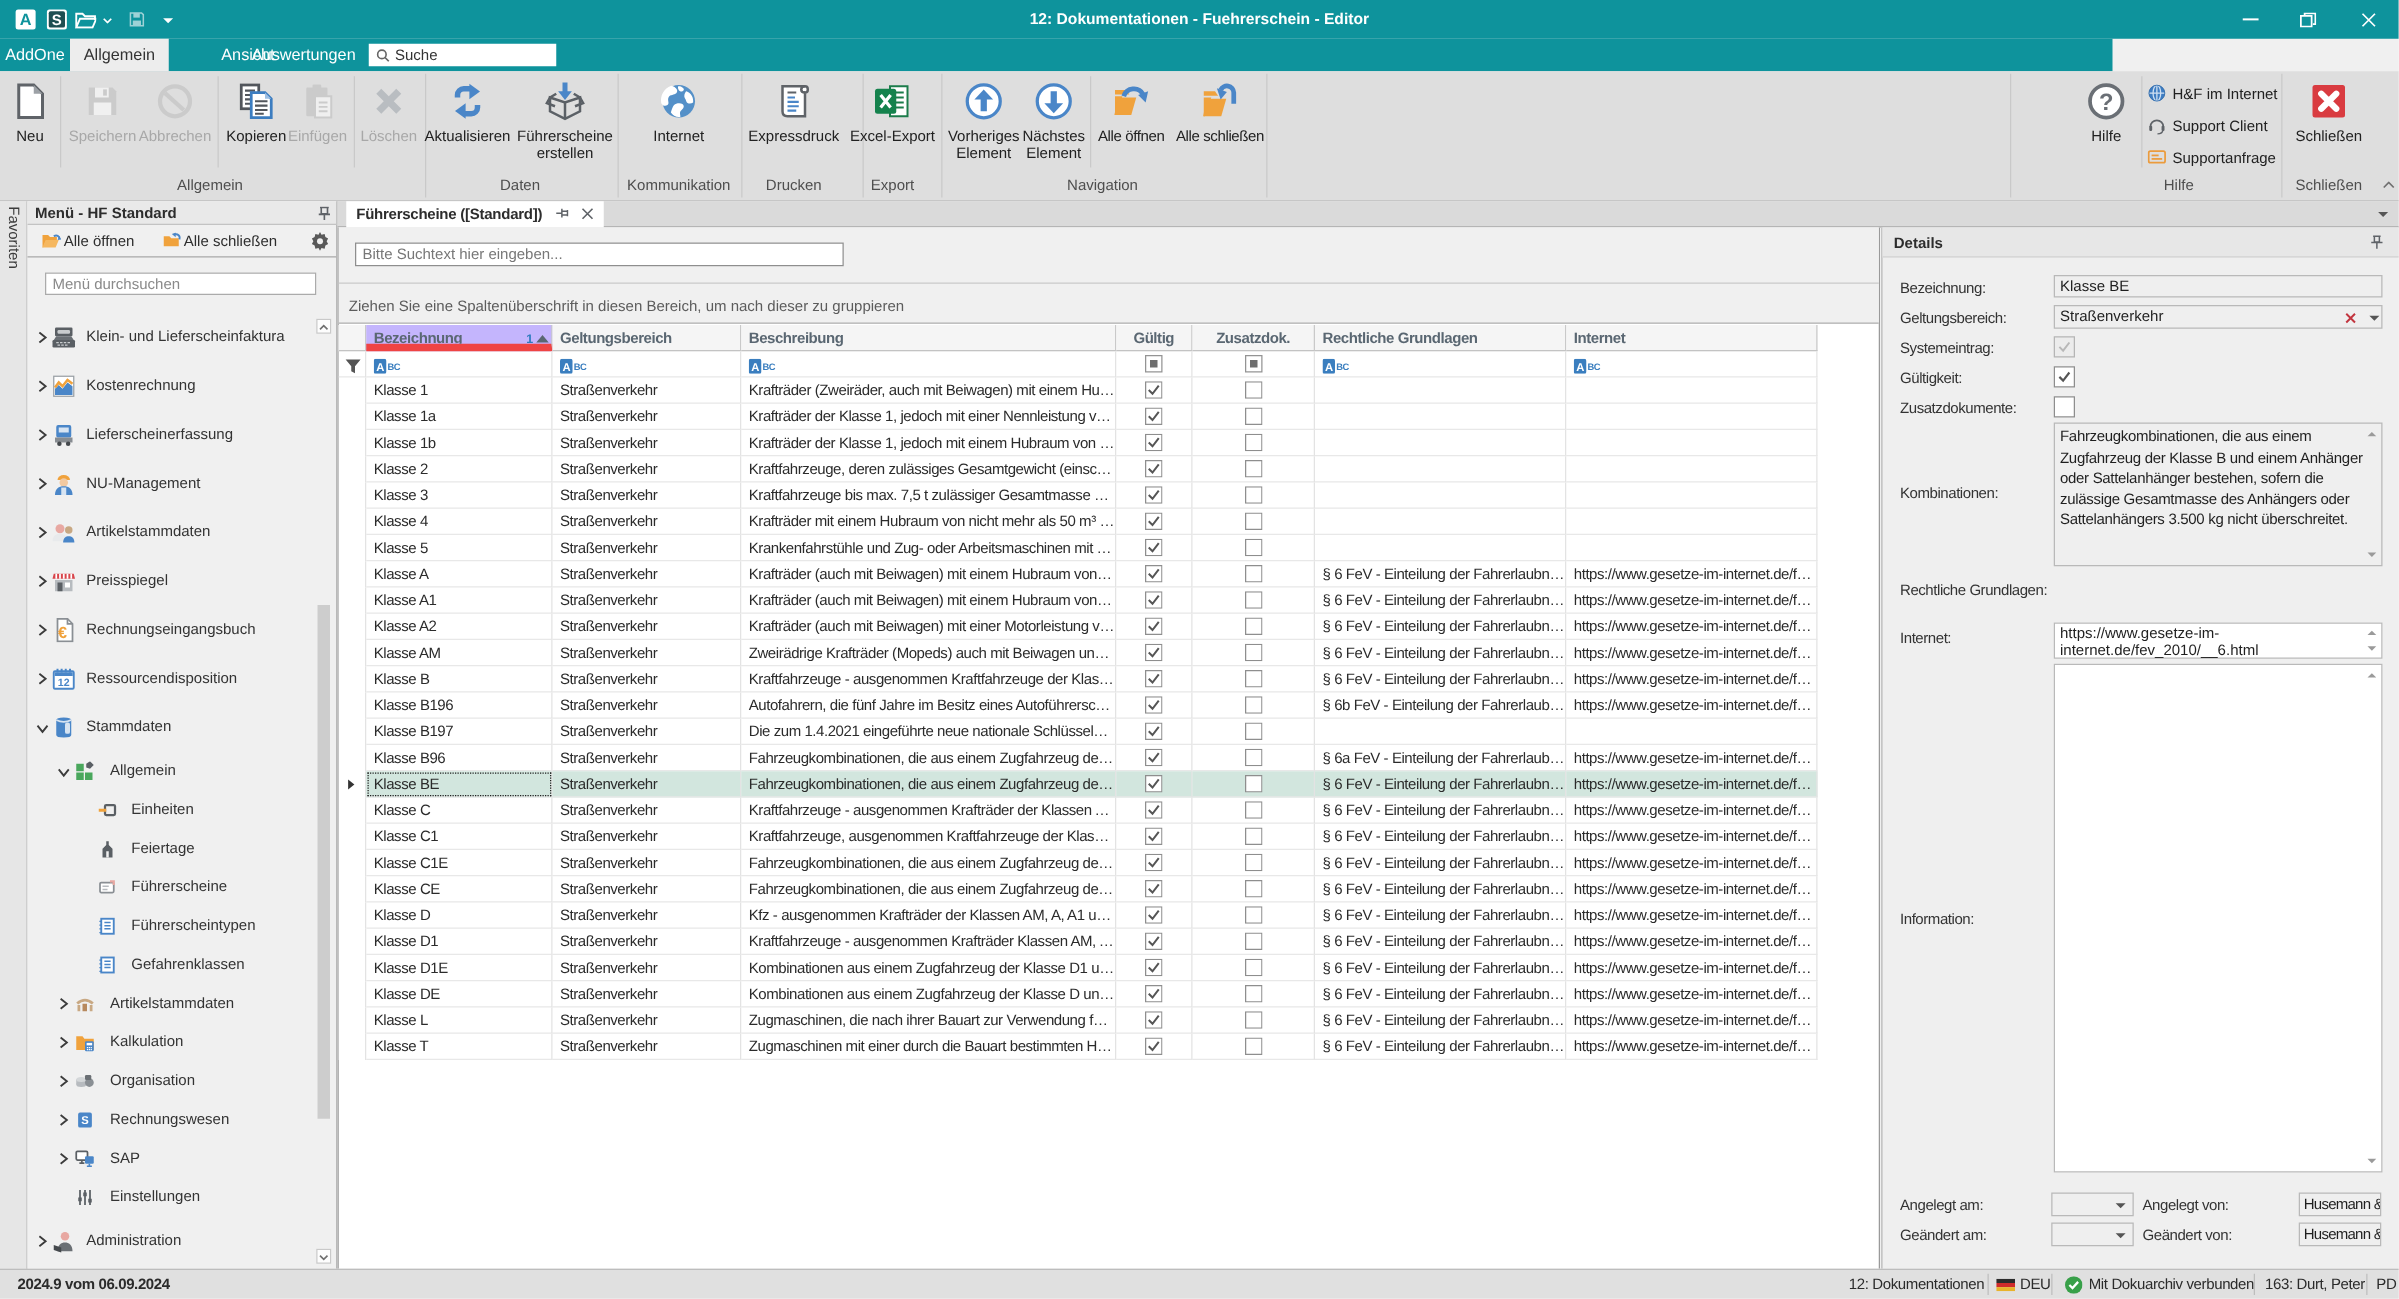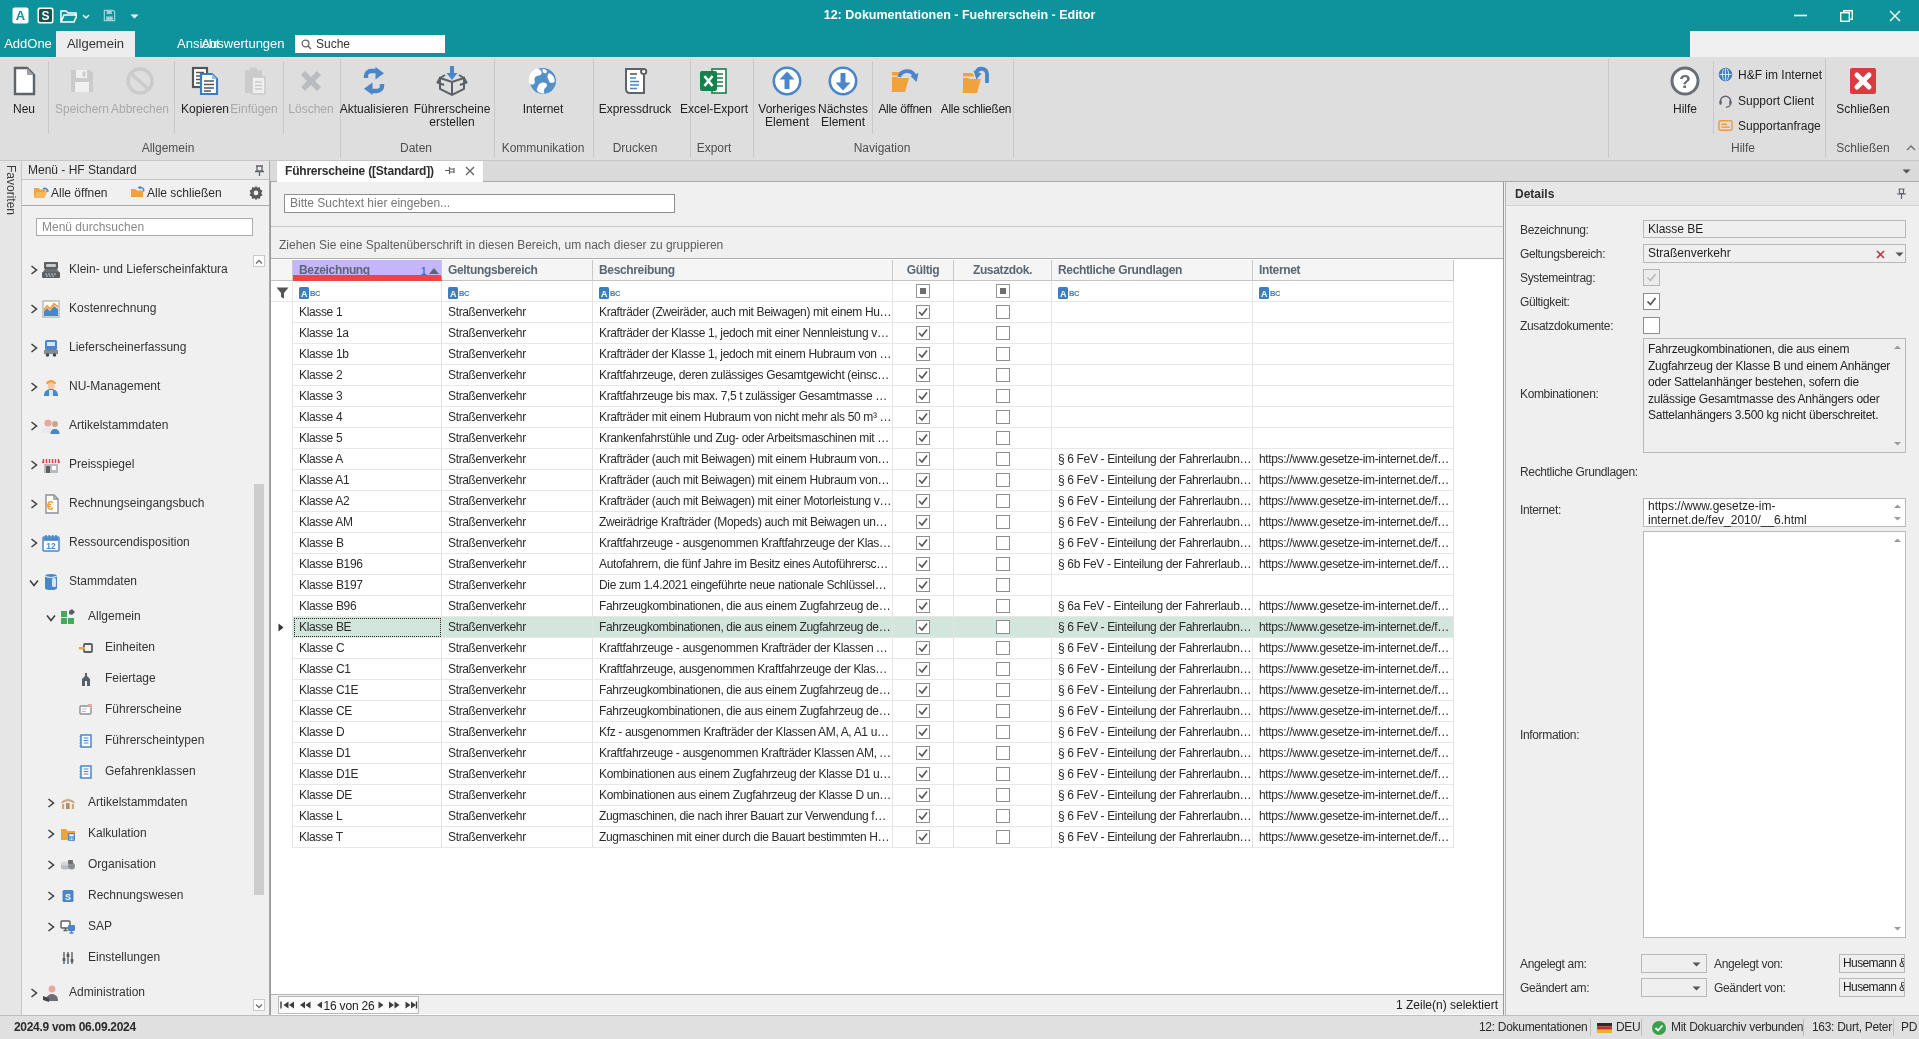--- a/index.html
+++ b/index.html
@@ -22,21 +22,21 @@
 .rbtn .cap { margin-top:3px; line-height:13px; }
 .rbtn.dis { color:#a8a8a8; }
 .rbtn svg { display:inline-block; }
 .smlbtn { position:absolute; font-size:12px; color:#212121; white-space:nowrap; }
 .smlbtn svg { vertical-align:-3px; margin-right:5px; }
 
 #favstrip { left:0; top:161px; width:22px; height:855px; background:#e6e6e6; border-right:1px solid #c6c6c6; }
 #favtext { left:4px; top:4px; color:#3c3c3c; font-size:12px; writing-mode:vertical-rl; }
 
 #menupanel { left:22px; top:161px; width:248px; height:854px; background:#f0f0f0; border-right:1px solid #a7a7a7; }
-#menuhdr { left:0px; top:0px; width:247px; height:19px; background:#e9e9e9; border-bottom:1px solid #c3c3c3; font-weight:normal; color:#2d2d2d; line-height:19px; padding-left:6px; }
+#menuhdr { left:0px; top:0px; width:247px; height:19px; background:#e9e9e9; border-bottom:1px solid #c3c3c3; font-weight:bold; color:#2d2d2d; line-height:19px; padding-left:6px; }
 #menubtns { left:0; top:20px; width:247px; height:25px; border-bottom:1px solid #a8a8a8; }
 #menusearch { left:14px; top:57px; width:217px; height:18px; background:#fff; border:1px solid #ababab; color:#8a8a8a; line-height:16px; padding-left:5px; }
 .tnode { position:absolute; font-size:12px; color:#333; white-space:nowrap; }
 
 #doctabs { left:270px; top:161px; width:1649px; height:21px; background:#dadada; border-bottom:1px solid #a9a9a9; }
 #doctab1 { left:7px; top:0; height:21px; box-sizing:content-box; background:#fff; font-weight:bold; color:#2d2d2d; line-height:21px; padding:0 8px; letter-spacing:-0.2px; }
 #doccontent { left:270px; top:182px; width:1234px; height:833px; background:#fff; border-left:1px solid #9a9a9a; border-right:1px solid #9a9a9a; }
 #gridsearch { left:13px; top:12px; width:391px; height:19px; border:1px solid #8e8e8e; color:#777; line-height:17px; padding-left:5px; background:#fff; }
 #topband { left:0px; top:0px; width:1232px; height:77px; background:#f0f0f0; border-bottom:1px solid #b0b0b0; color:#5c5c5c; }
 #grid { left:0px; top:78px; width:1183px; height:588px; background:#fff; }
@@ -1105,37 +1105,20 @@
         </div>
 <div class="gc" style="left:683px;width:98px;">
           <svg width="14" height="14" viewBox="0 0 14 14" style="position:absolute;left:50%;top:3px;margin-left:-7px;">
             <rect x="0.5" y="0.5" width="13" height="13" fill="#fff" stroke="#8e8e8e"></rect>
           </svg>
         </div>
 <div class="gc" style="left:781px;width:201px;">§ 6 FeV - Einteilung der Fahrerlaubnis...</div>
 <div class="gc" style="left:982px;width:201px;">https://www.gesetze-im-internet.de/fev_2010/__6.html</div>
 </div>
 </div>
-<div class="abs" id="pager">
-  <div class="abs" style="left:7px;top:1px;width:141px;height:18px;background:#fafafa;border:1px solid #b9b9b9;">
-    <svg width="139" height="16" viewBox="0 0 139 16">
-      <g fill="#3c3c3c">
-            <path d="M9.5 4.5 L4.5 8 L9.5 11.5zM15 4.5 L10 8 L15 11.5z"></path>
-            <path d="M26 4.5 L21 8 L26 11.5zM31.5 4.5 L26.5 8 L31.5 11.5z"></path>
-            <path d="M43 4.5 L38 8 L43 11.5z"></path>
-            <path d="M99.5 4.5 L104.5 8 L99.5 11.5z"></path>
-            <path d="M110 4.5 L115 8 L110 11.5zM115.5 4.5 L120.5 8 L115.5 11.5z"></path>
-            <path d="M126.5 4.5 L131.5 8 L126.5 11.5zM132 4.5 L137 8 L132 11.5z"></path>
-          </g>
-          <path d="M2 4.5v7M137.5 4.5v7" stroke="#3c3c3c" stroke-width="1.4"></path>
-    </svg>
-    <div class="abs" style="left:41px;top:2px;width:58px;text-align:center;color:#222;letter-spacing:-0.2px;">16 von 26</div>
-  </div>
-  <div class="abs" style="right:5px;top:3px;color:#222;">1 Zeile(n) selektiert</div>
-</div>
 </div>
 <div class="abs" id="details">
   <div class="abs" id="dethdr">Details
     <svg class="abs" style="left:390px;top:6px;" width="11" height="12" viewBox="0 0 11 12">
         <path d="M2.5 1h6M3.5 1v4.5h4V1M1 6h9M5.5 6v5" stroke="#5f6368" stroke-width="1.2" fill="none"></path>
       </svg>
   </div>
   <div class="dlabel" style="top:41px;">Bezeichnung:</div>
   <div class="dbox" style="top:38px;height:18px;line-height:16px;padding-left:4px;">Klasse BE</div>
   <div class="dlabel" style="top:65px;">Geltungsbereich:</div>

